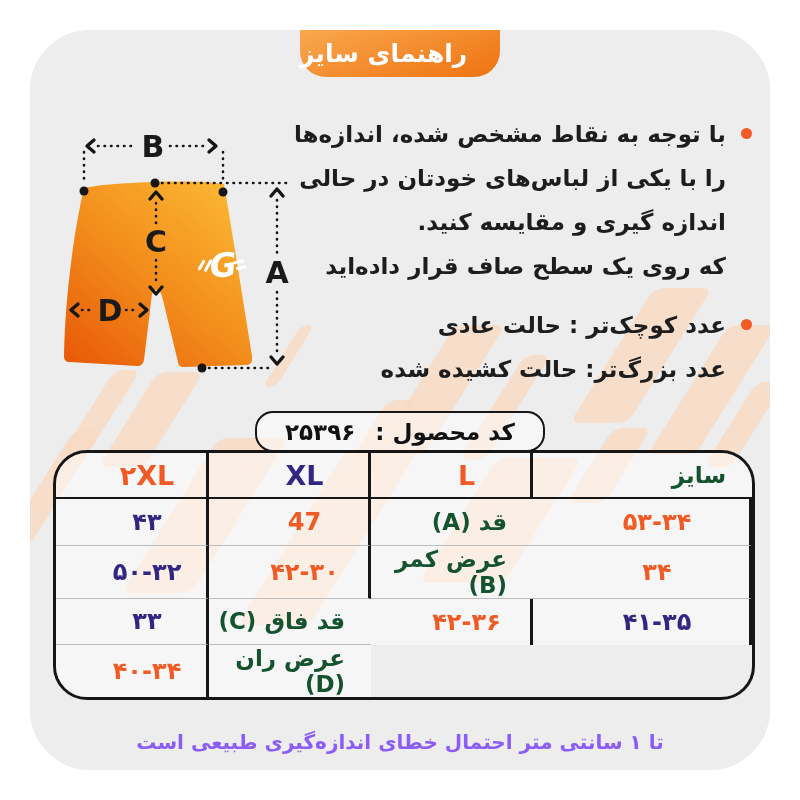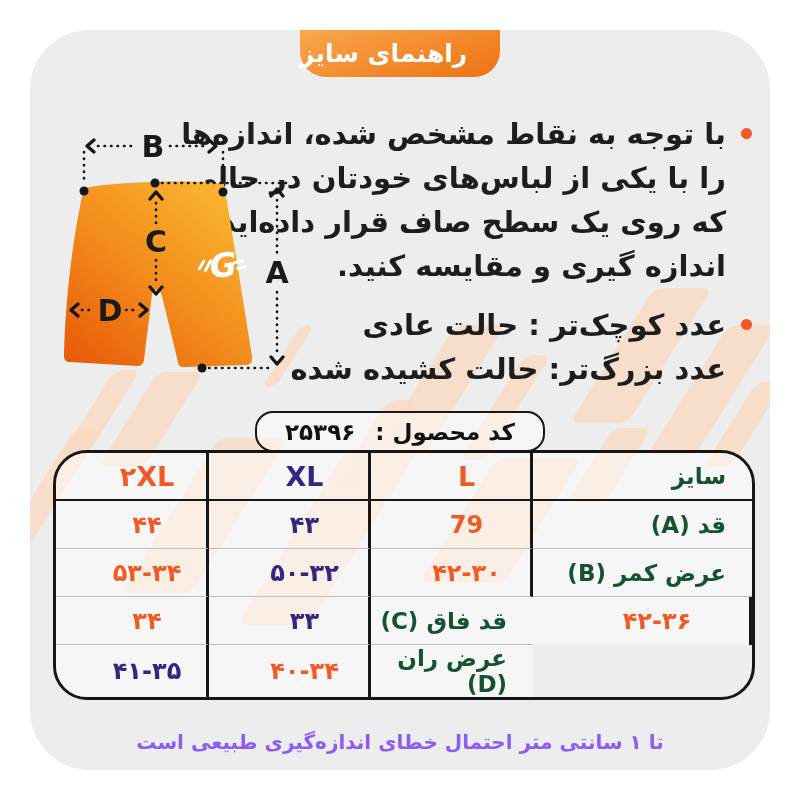--- a/index.html
+++ b/index.html
@@ -16,21 +16,21 @@
   .watermark{position:absolute;inset:0;z-index:0;}
   .stripe{position:absolute;background:var(--watermark);opacity:.8;
     border-radius:9px;transform:skewX(-32deg);}
   
   .banner{position:absolute;left:270px;top:0;width:200px;height:47px;z-index:3;
     background:linear-gradient(160deg,var(--banner-g1),var(--banner-g2));
     border-radius:0 0 26px 26px;display:flex;align-items:center;justify-content:flex-start;
     color:#fff;font-weight:bold;font-size:25px;}
   
   .bullets{position:absolute;top:82px;right:16px;width:480px;z-index:2;
-    direction:rtl;color:#1d1d1d;font-weight:bold;font-size:29px;}
+    direction:rtl;color:#1d1d1d;font-weight:bold;font-size:23px;}
   .bullet-item{position:relative;padding-right:28px;}
   .bullet-item + .bullet-item{margin-top:15px;}
   .dot{position:absolute;right:2px;top:16px;width:11px;height:11px;border-radius:50%;
     background:var(--accent);}
   .bline{line-height:44px;text-align:start;white-space:nowrap;}
   
   .shorts-wrap{position:absolute;left:20px;top:90px;width:250px;height:260px;z-index:2;}
   .meas{stroke:var(--ink);stroke-width:2.6;fill:none;stroke-linecap:round;
     stroke-dasharray:0.5 6;}
   .chev{stroke:var(--ink);stroke-width:3.4;fill:none;stroke-linecap:round;
@@ -88,22 +88,22 @@
 
   <div class="banner">
     <span>راهنمای سایز</span>
   </div>
 
   <div class="bullets">
     <div class="bullet-item">
       <span class="dot"></span>
       <div class="bline">با توجه به نقاط مشخص شده، اندازه‌ها</div>
       <div class="bline">را با یکی از لباس‌های خودتان در حالی</div>
+      <div class="bline">اندازه گیری و مقایسه کنید.</div>
       <div class="bline">که روی یک سطح صاف قرار داده‌اید</div>
-      <div class="bline">اندازه گیری و مقایسه کنید.</div>
     </div>
     <div class="bullet-item">
       <span class="dot"></span>
       <div class="bline">عدد کوچک‌تر : حالت عادی</div>
       <div class="bline">عدد بزرگ‌تر: حالت کشیده شده</div>
     </div>
   </div>
 
   <div class="shorts-wrap">
     <svg width="250" height="260" viewBox="0 0 250 260">
@@ -172,23 +172,22 @@
     <span>۲۵۳۹۶</span>
   </div>
 
   <div class="size-table">
 
     <div class="cell hdr vline c-accent">۲XL</div>
     <div class="cell hdr vline c-navy">XL</div>
     <div class="cell hdr vline c-accent">L</div>
     <div class="cell hdr labelc">سایز</div>
 
-    <div class="cell rowsep vline c-accent">۴۴</div>
     <div class="cell rowsep vline c-navy">۴۳</div>
-    <div class="cell rowsep vline c-accent">79</div>
+    <div class="cell rowsep vline c-accent">47</div>
     <div class="cell rowsep labelc">قد (A)</div>
 
     <div class="cell rowsep vline c-accent">۵۳-۳۴</div>
     <div class="cell rowsep vline c-navy">۵۰-۳۲</div>
     <div class="cell rowsep vline c-accent">۴۲-۳۰</div>
     <div class="cell rowsep labelc">عرض کمر (B)</div>
 
     <div class="cell rowsep vline c-accent">۳۴</div>
     <div class="cell rowsep vline c-navy">۳۳</div>
     <div class="cell rowsep labelc">قد فاق (C)</div>

